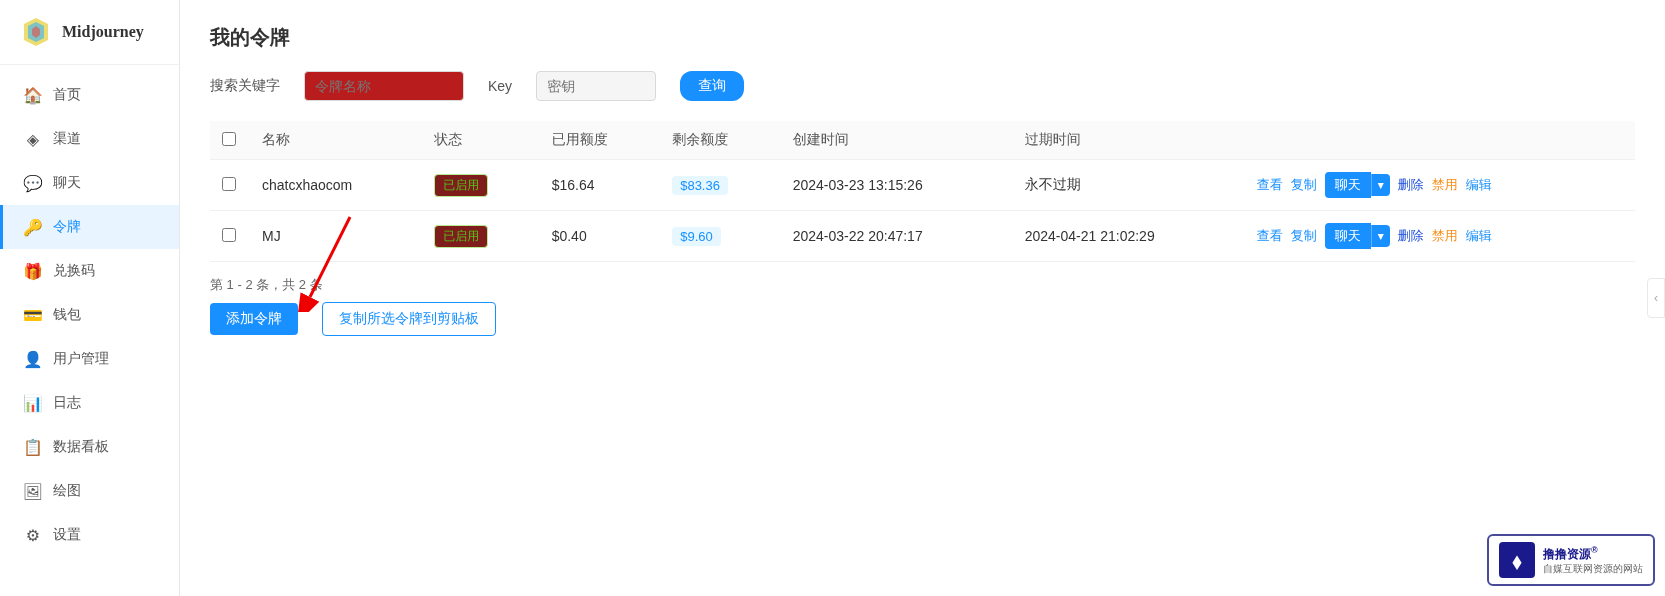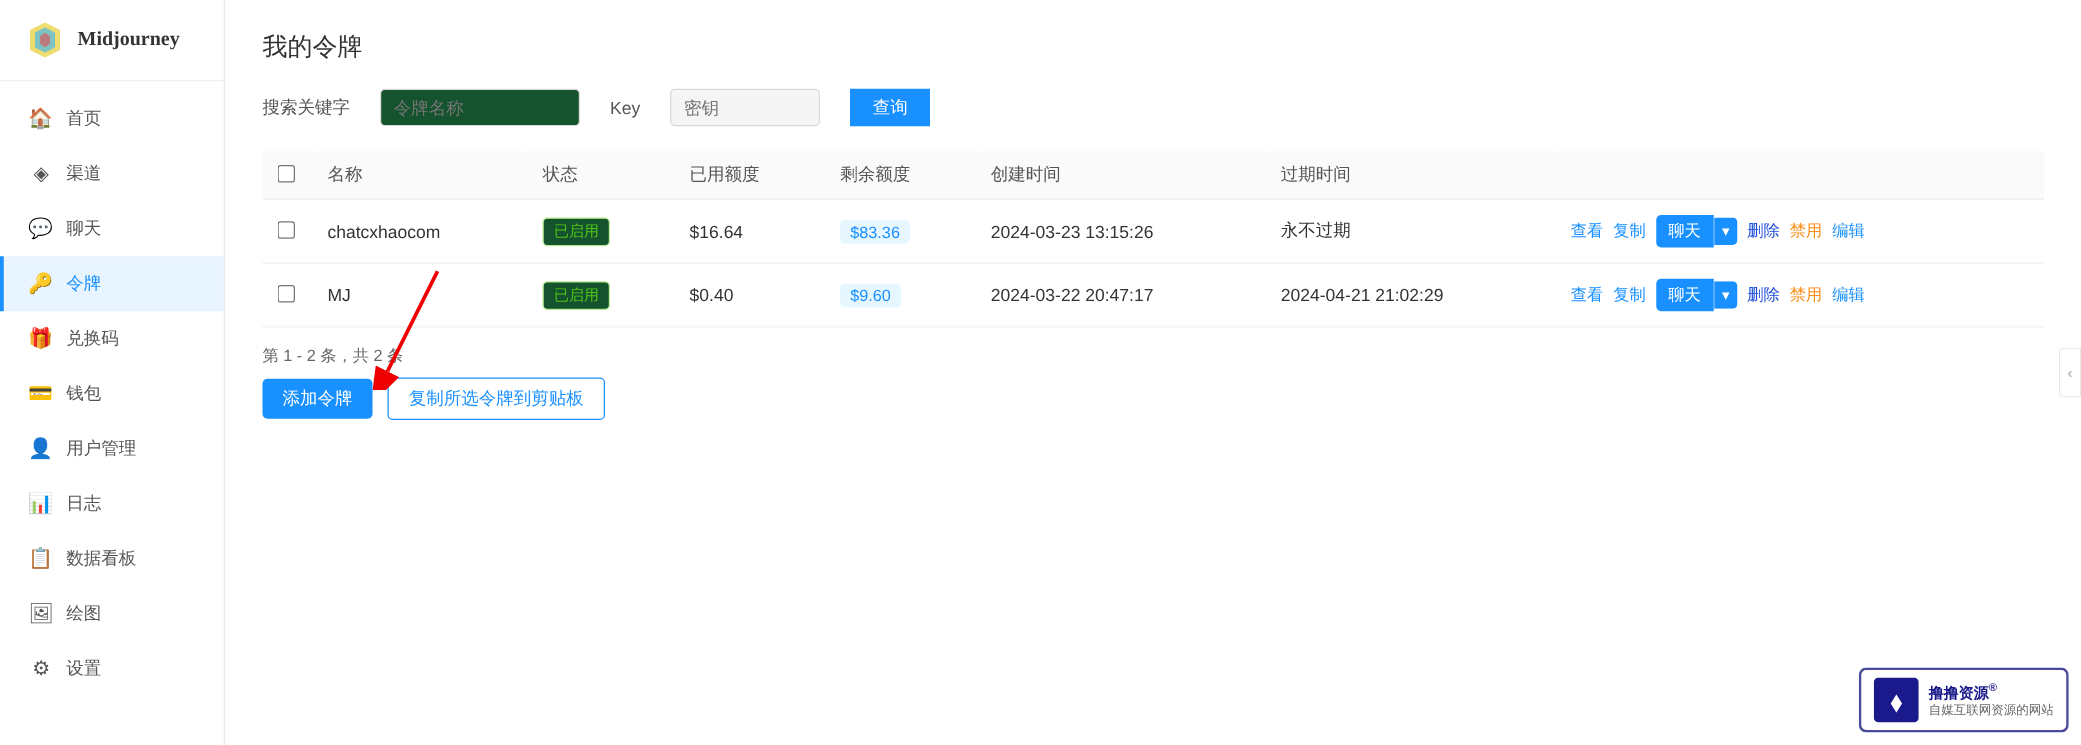--- a/index.html
+++ b/index.html
@@ -65,21 +65,21 @@
     .main-content {
       flex: 1;
       background: #fff;
       padding: 24px 30px;
       overflow-y: auto;
       position: relative;
     }
 
     .page-title {
       font-size: 20px;
-      font-weight: 400;
+      font-weight: 700;
       color: #333;
       margin-bottom: 20px;
     }
 
     
     .search-bar {
       display: flex;
       align-items: center;
       gap: 24px;
       margin-bottom: 20px;
@@ -90,41 +90,41 @@
       white-space: nowrap;
     }
     .search-input {
       border: 1px solid #d9d9d9;
       border-radius: 4px;
       padding: 6px 10px;
       font-size: 14px;
       color: #bbb;
       width: 160px;
       outline: none;
-      background: #14532d;
+      background: #b91c1c;
     }
     .search-key-label {
       font-size: 14px;
       color: #555;
     }
     .search-key-input {
       border: 1px solid #d9d9d9;
       border-radius: 4px;
       padding: 6px 10px;
       font-size: 14px;
       color: #555;
       width: 120px;
       outline: none;
       background: #f5f5f5;
     }
     .btn-query {
       background: #1890ff;
       color: #fff;
       border: none;
-      border-radius: 0;
+      border-radius: 12px;
       padding: 6px 18px;
       font-size: 14px;
       cursor: pointer;
     }
 
     
     .token-table {
       width: 100%;
       border-collapse: collapse;
     }
@@ -141,21 +141,21 @@
       border-bottom: 1px solid #f0f0f0;
       color: #333;
       vertical-align: middle;
     }
 
     .checkbox-cell { width: 40px; }
     input[type="checkbox"] { width: 14px; height: 14px; cursor: pointer; }
 
     .badge-enabled {
       display: inline-block;
-      background: #14532d;
+      background: #7f1d1d;
       color: #52c41a;
       border: 1px solid #b7eb8f;
       border-radius: 4px;
       padding: 2px 8px;
       font-size: 12px;
     }
     .amount-used { color: #333; }
     .amount-remaining {
       display: inline-block;
       background: #e6f7ff;
@@ -207,21 +207,21 @@
     
     .pagination-info {
       font-size: 13px;
       color: #666;
       margin: 14px 0 8px;
     }
 
     
     .bottom-actions {
       display: flex;
-      gap: 12px;
+      gap: 24px;
       margin-top: 6px;
       align-items: center;
       position: relative;
     }
     .btn-add {
       background: #1890ff;
       color: #fff;
       border: none;
       border-radius: 4px;
       padding: 7px 16px;

